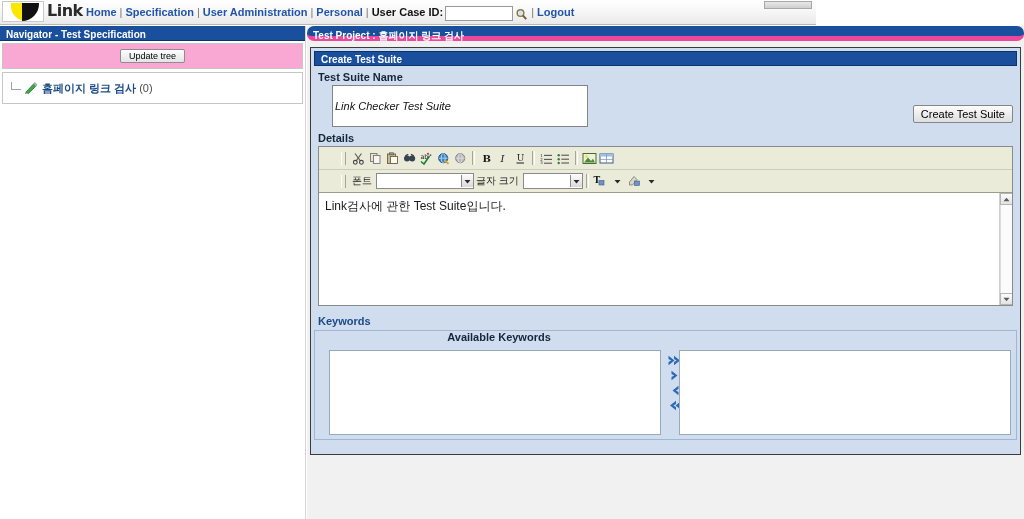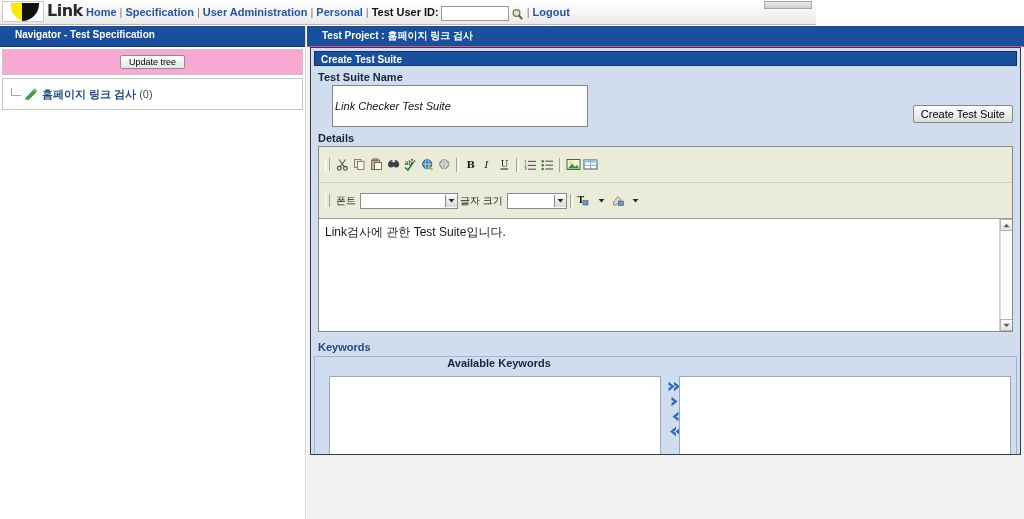--- a/index.html
+++ b/index.html
@@ -100,26 +100,26 @@
   
   #left-panel {
     position: absolute;
     left: 0; top: 26px;
     width: 306px; height: 493px;
     background: #ffffff;
     border-right: 1px solid #d4d4d4;
     box-sizing: border-box;
   }
   .panel-title {
-    height: 21px;
+    height: 15px;
     background: #194f9c;
     color: #ffffff;
     font-weight: bold;
     font-size: 10px;
-    padding: 3px 0 0 15px;
+    padding: 3px 0 0 6px;
     box-sizing: border-box;
     border-bottom: 1px solid #0c3467;
   }
   #nav-toolbox {
     margin: 2px 2px 0 2px;
     height: 24px;
     border: 1px solid #c6c6c6;
     background: #f9a8d4;
     display: flex;
     align-items: center;
@@ -165,21 +165,22 @@
   #right-panel {
     position: absolute;
     left: 307px; top: 26px;
     width: 717px; height: 493px;
     background: #f1f1f1;
     box-sizing: border-box;
   }
   #rp-title {
     width: 717px;
     background: #194f9c;
-    border-bottom: 1px solid #ec4899;
+    border-bottom: 5px solid #ec4899;
+    border-radius: 7px;
   }
   #content-frame {
     position: absolute;
     left: 3px; top: 21px;
     width: 711px; height: 408px;
     background: #cfddef;
     border: 1px solid #3b3b3b;
     box-sizing: border-box;
     overflow: hidden;
   }
@@ -226,26 +227,26 @@
   }
 
   
   #editor-wrap {
     margin: 2px 7px 0 7px;
     border: 1px solid #8a8a8a;
     background: #ffffff;
     box-sizing: border-box;
   }
   .tb-row {
-    height: 36px;
+    height: 23px;
     background: #ebebda;
     border-bottom: 1px solid #cdcdb8;
     display: flex;
     align-items: center;
-    padding-left: 6px;
+    padding-left: 22px;
     box-sizing: border-box;
   }
   .tb-row.second { border-bottom: 1px solid #9d9d88; }
   .grip {
     width: 3px; height: 13px;
     border-left: 1px solid #ffffff;
     border-right: 1px solid #a6a694;
     margin-right: 4px;
     flex: none;
   }
@@ -377,21 +378,21 @@
 <div id="topbar">
 
   <div id="logo-box">
     <div class="logo-yellow"></div>
     <div class="logo-black"></div>
   </div>
 
   <div id="brand">Link</div>
 
   <div id="navlinks">
-    <a href="#">Home</a><span class="sep">|</span><a href="#">Specification</a><span class="sep">|</span><a href="#">User Administration</a><span class="sep">|</span><a href="#">Personal</a><span class="sep">|</span><span class="navlabel">Test User ID:</span><input id="tcid-input" type="text" value="" style=""><span id="search-icon"><svg width="13" height="13" viewBox="0 0 13 13">
+    <a href="#">Home</a><span class="sep">|</span><a href="#">Specification</a><span class="sep">|</span><a href="#">User Administration</a><span class="sep">|</span><a href="#">Personal</a><span class="sep">|</span><span class="navlabel">User Case ID:</span><input id="tcid-input" type="text" value="" style=""><span id="search-icon"><svg width="13" height="13" viewBox="0 0 13 13">
           <circle cx="5.5" cy="5" r="3.3" fill="none" stroke="#8a7a46" stroke-width="1.5"></circle>
           <circle cx="5.5" cy="5" r="2.2" fill="#cfe3f2"></circle>
           <line x1="7.8" y1="7.4" x2="11.2" y2="11.2" stroke="#6b5f36" stroke-width="2"></line>
         </svg></span><span class="sep">|</span><a href="#">Logout</a>
   </div>
 
   <div id="win-ctrl"></div>
 </div>
 
 <div id="left-panel">

